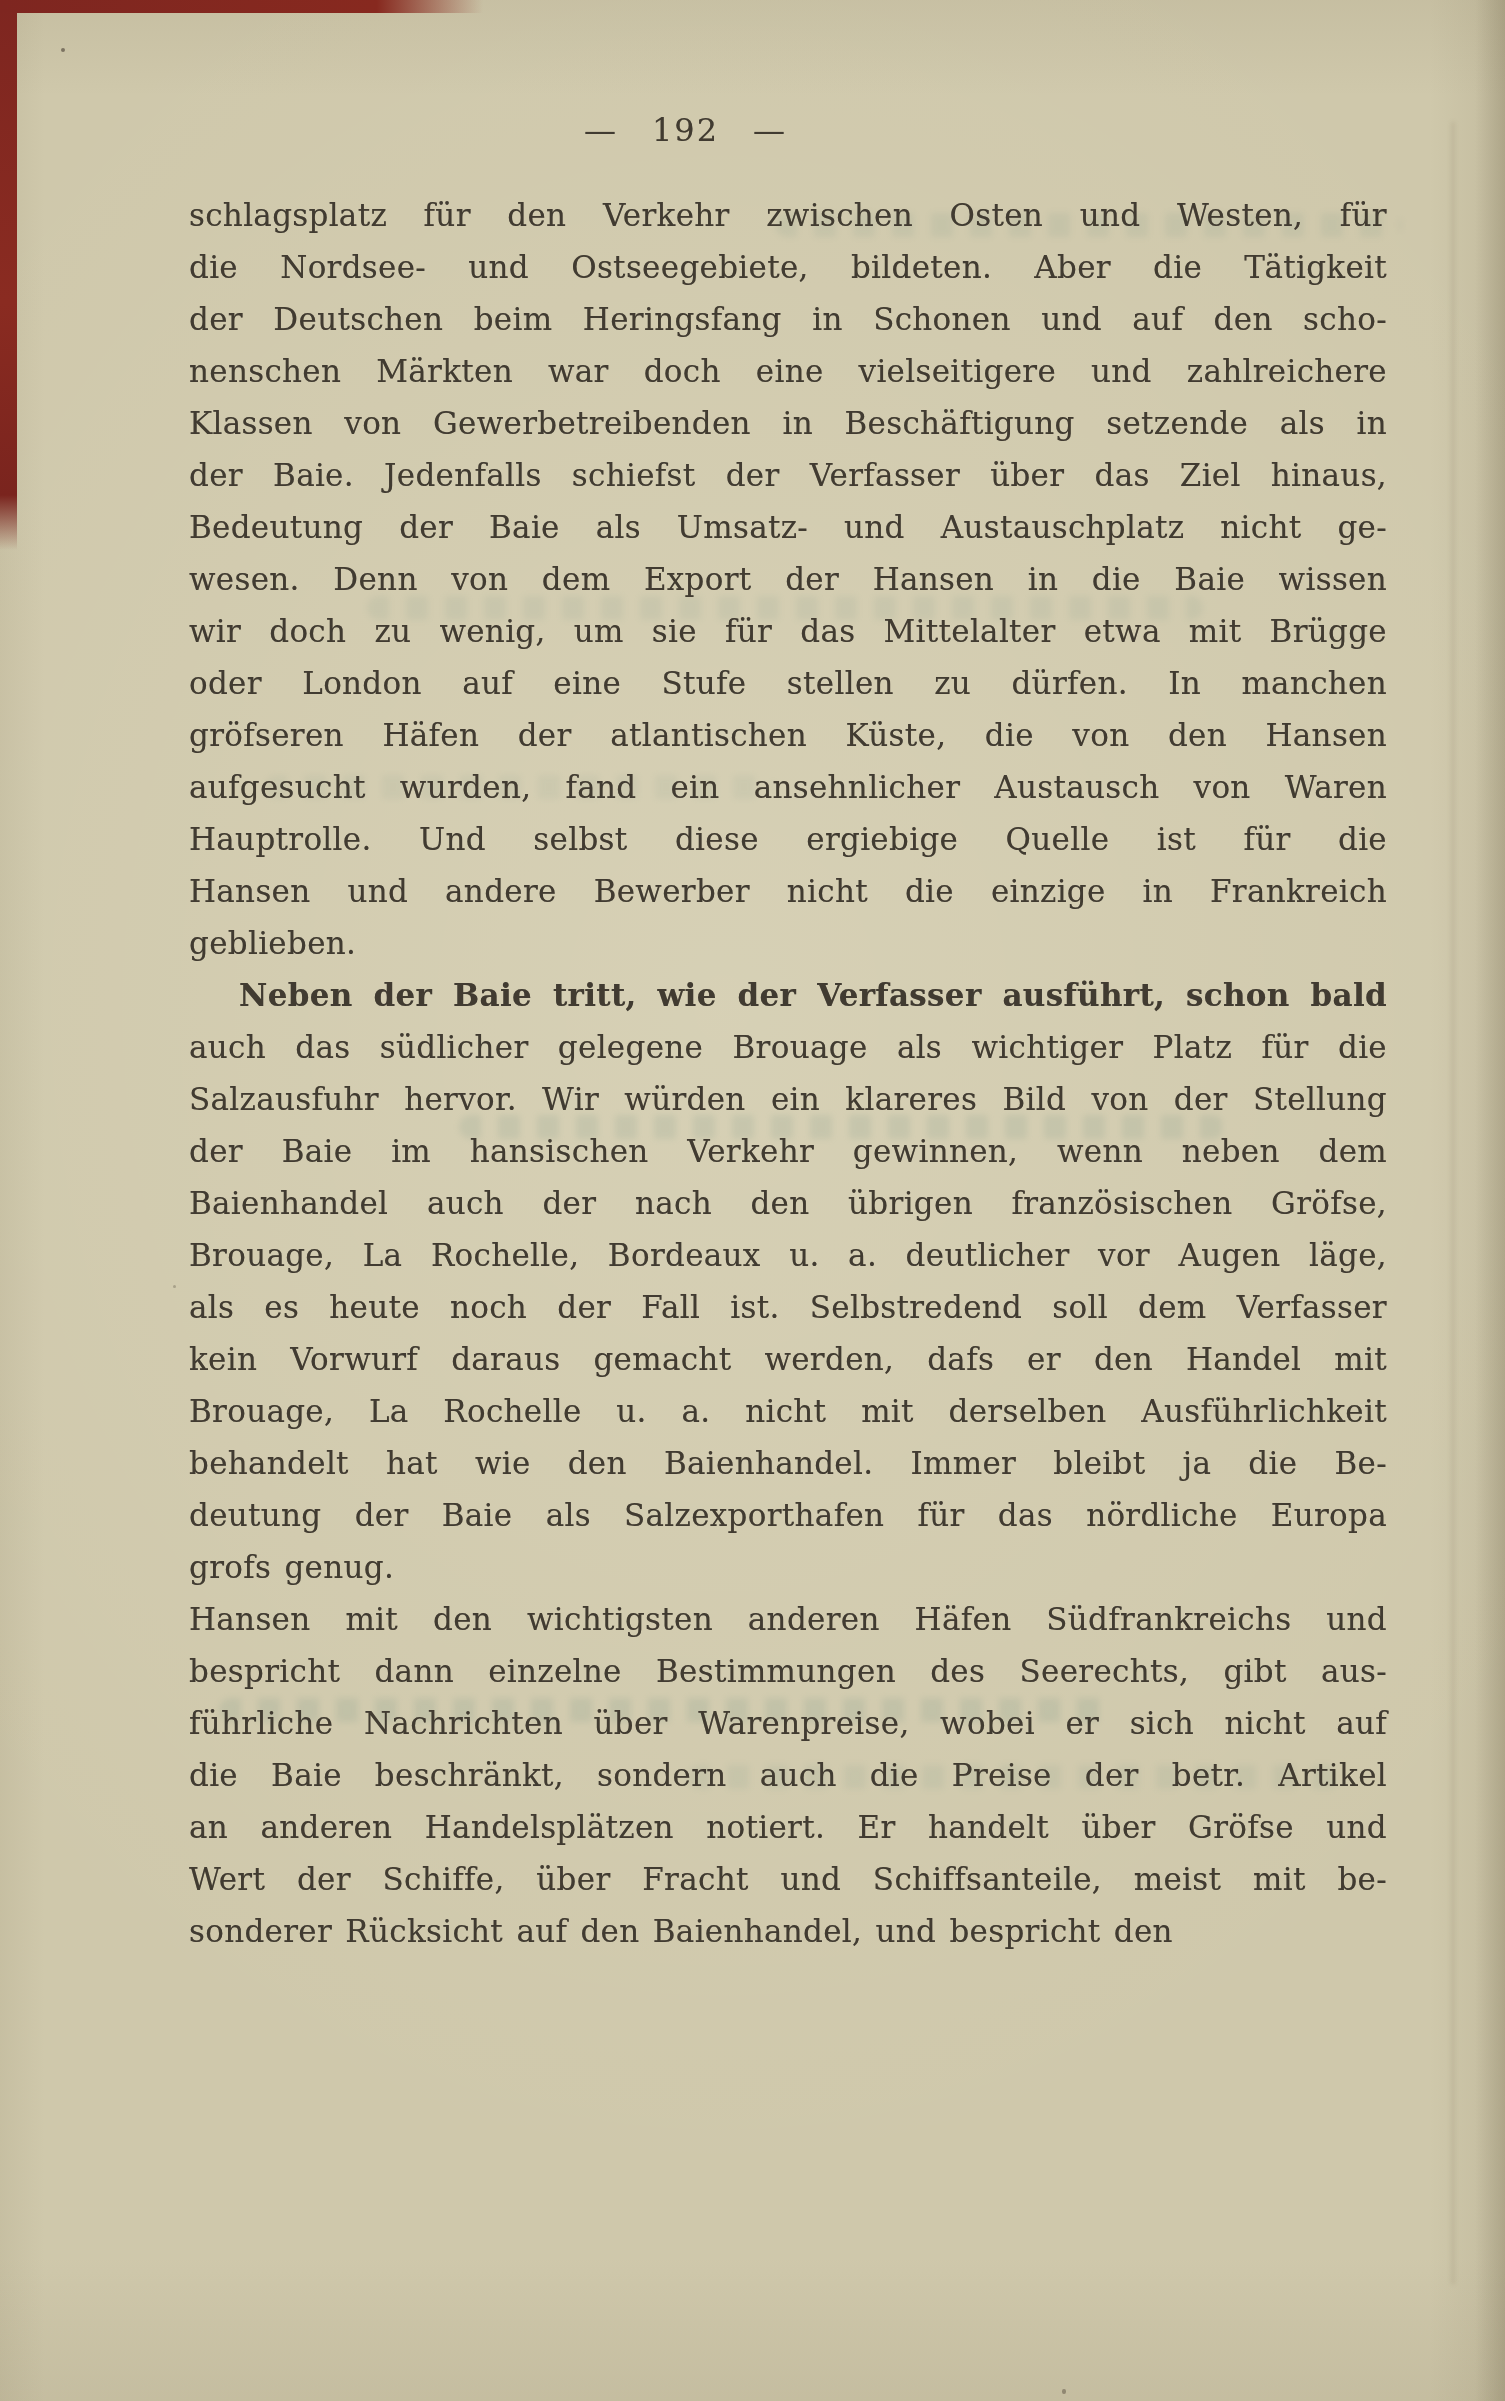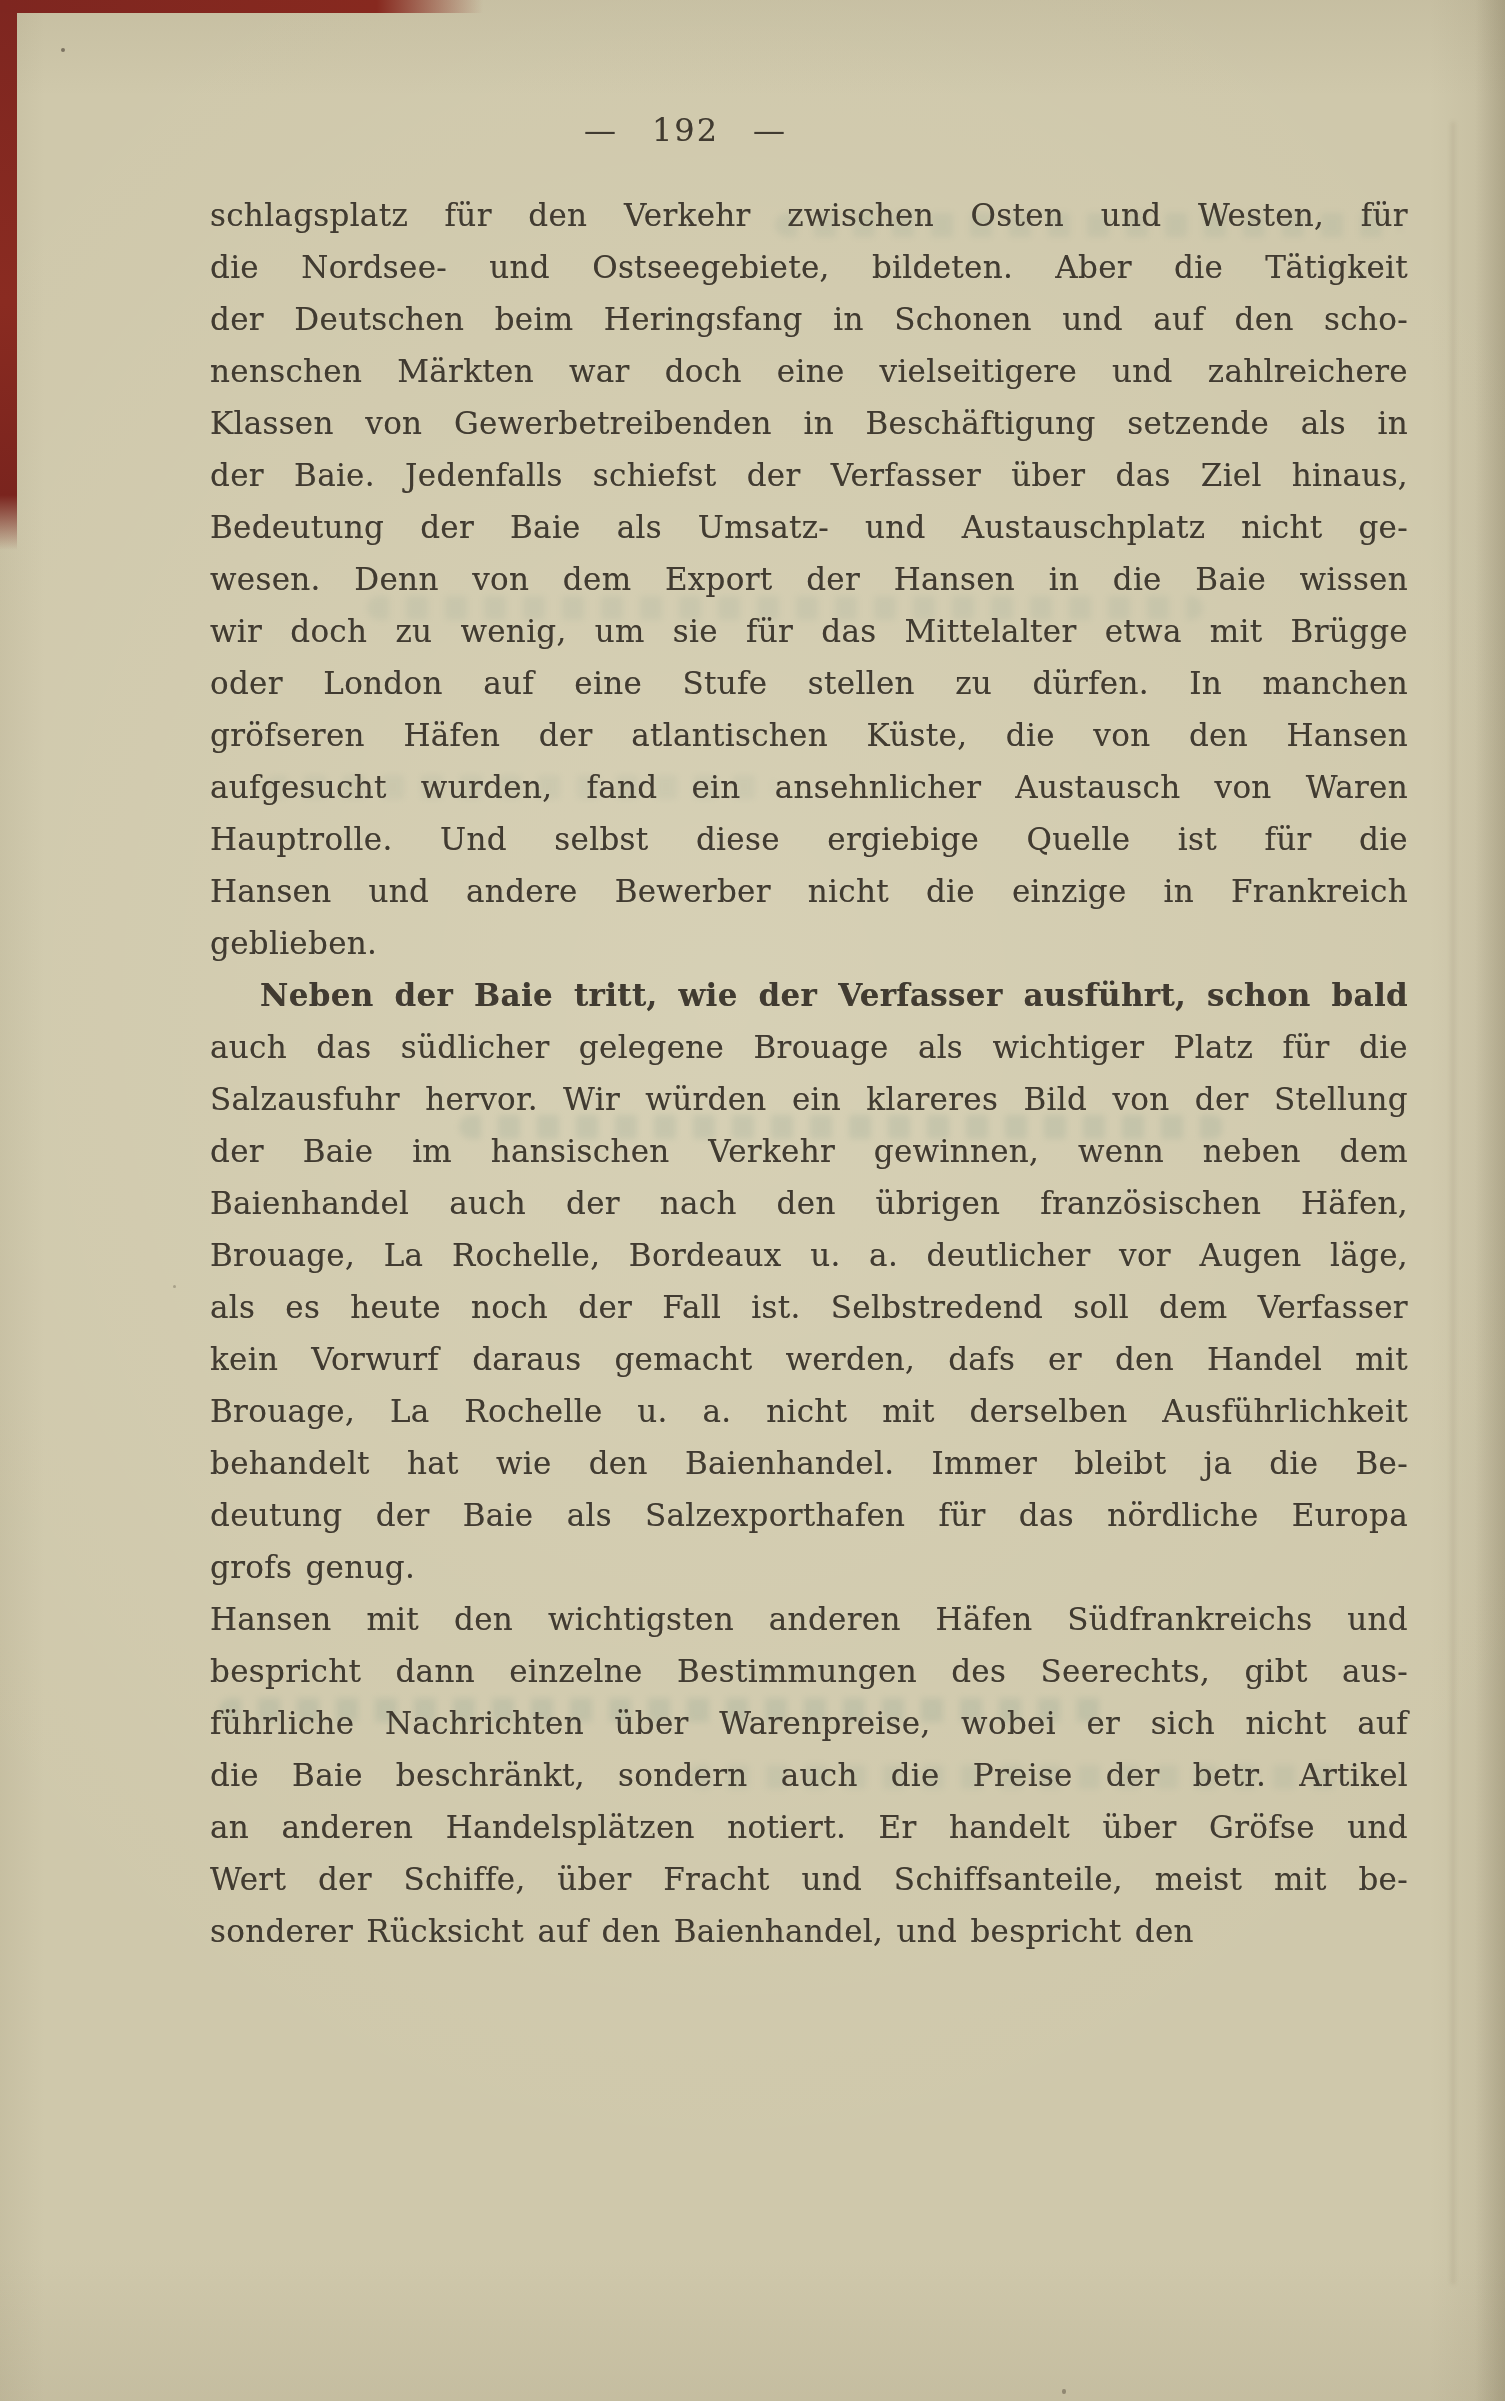--- a/index.html
+++ b/index.html
@@ -44,21 +44,21 @@
   }
   
   .page-number-row{
     position:absolute;left:584px;top:112px;
     display:flex;gap:34px;align-items:baseline;
     font-size:32px;line-height:36px;letter-spacing:2px;
     text-shadow:0 0 0.5px rgba(62,57,49,.45);
   }
   
   .text-block{
-    position:absolute;left:210px;top:189px;width:1198px;
+    position:absolute;left:189px;top:189px;width:1198px;
     font-size:31px;
     text-shadow:0 0 0.5px rgba(62,57,49,.40);
     letter-spacing:0.3px;
   }
   .line{
     height:52px;line-height:52px;
     text-align:justify;text-align-last:justify;
     word-spacing:3.1px;
     white-space:normal;
   }
@@ -107,21 +107,21 @@
     <div class="line">oder London auf eine Stufe stellen zu dürfen.  In manchen</div>
     <div class="line">gröfseren Häfen der atlantischen Küste, die von den Hansen</div>
     <div class="line">aufgesucht wurden, fand ein ansehnlicher Austausch von Waren</div>
     <div class="line">Hauptrolle.  Und selbst diese ergiebige Quelle ist für die</div>
     <div class="line">Hansen und andere Bewerber nicht die einzige in Frankreich</div>
     <div class="line para-end">geblieben.</div>
     <div class="line indent">Neben der Baie tritt, wie der Verfasser ausführt, schon bald</div>
     <div class="line">auch das südlicher gelegene Brouage als wichtiger Platz für die</div>
     <div class="line">Salzausfuhr hervor.  Wir würden ein klareres Bild von der Stellung</div>
     <div class="line">der Baie im hansischen Verkehr gewinnen, wenn neben dem</div>
-    <div class="line">Baienhandel auch der nach den übrigen französischen Häfen,</div>
+    <div class="line">Baienhandel auch der nach den übrigen französischen Gröfse,</div>
     <div class="line">Brouage, La Rochelle, Bordeaux u. a. deutlicher vor Augen läge,</div>
     <div class="line">als es heute noch der Fall ist.  Selbstredend soll dem Verfasser</div>
     <div class="line">kein Vorwurf daraus gemacht werden, dafs er den Handel mit</div>
     <div class="line">Brouage, La Rochelle u. a. nicht mit derselben Ausführlichkeit</div>
     <div class="line">behandelt hat wie den Baienhandel.  Immer bleibt ja die Be-</div>
     <div class="line">deutung der Baie als Salzexporthafen für das nördliche Europa</div>
     <div class="line para-end">grofs genug.</div>
     <div class="line">Hansen mit den wichtigsten anderen Häfen Südfrankreichs und</div>
     <div class="line">bespricht dann einzelne Bestimmungen des Seerechts, gibt aus-</div>
     <div class="line">führliche Nachrichten über Warenpreise, wobei er sich nicht auf</div>

